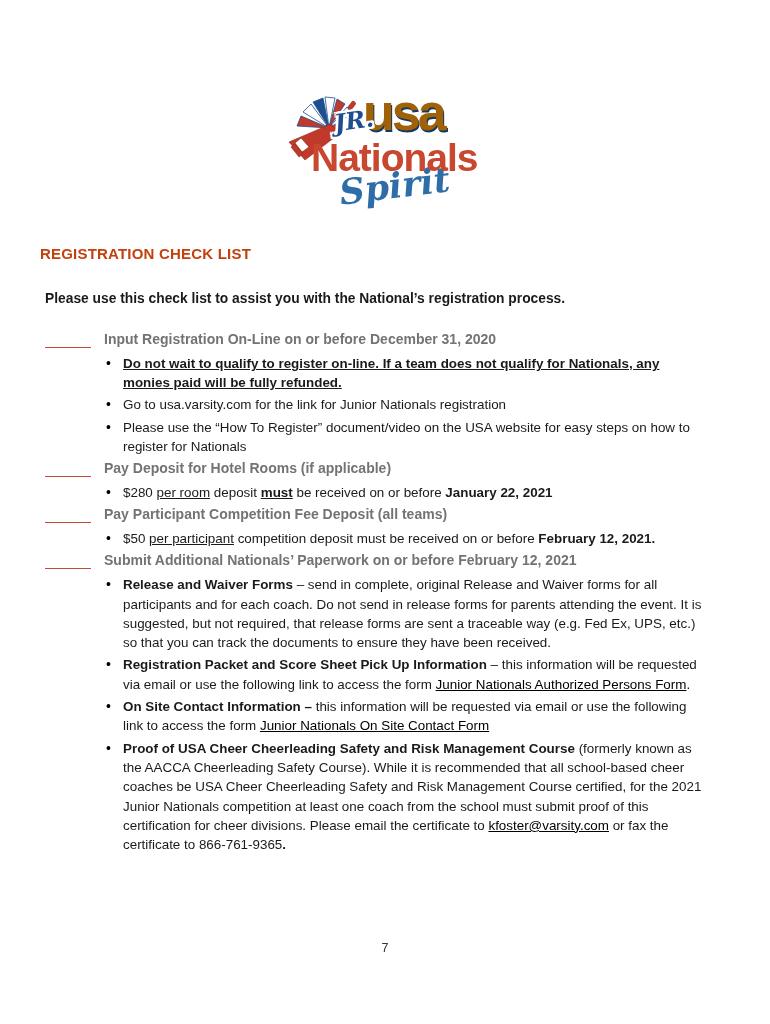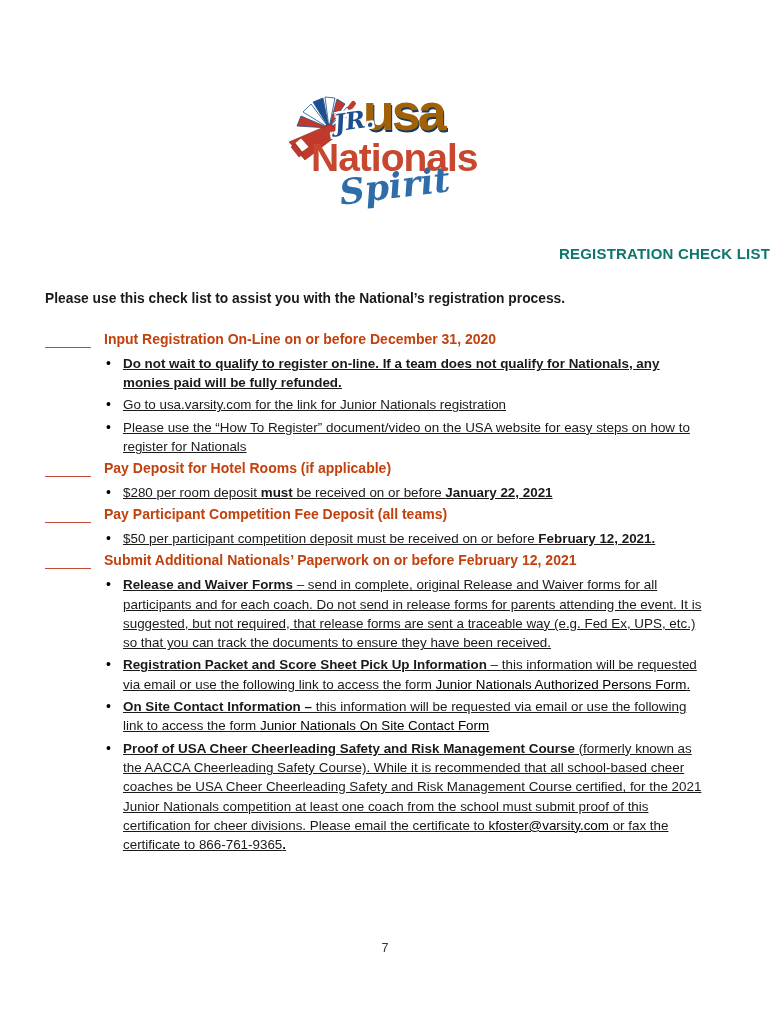--- a/index.html
+++ b/index.html
@@ -35,34 +35,34 @@
     z-index:2;
   }
   .spirit{
     position:absolute;left:52px;top:76px;
     font-family:"DejaVu Serif",serif;font-style:italic;font-weight:bold;
     font-size:35px;line-height:1;color:#2e6da8;transform:rotate(-7deg);
     z-index:1;
   }
   
   .doc-title{
-    margin-top:27px;text-align:right;
-    color:#0f766e;font-weight:bold;font-size:15px;letter-spacing:.2px;padding-left:40px;
+    margin-top:27px;text-align:left;
+    color:#c2410c;font-weight:bold;font-size:15px;letter-spacing:.2px;padding-left:40px;
   }
   .content{padding:0 62px 0 45px;}
   .intro{margin-top:29px;font-weight:bold;font-size:13.8px;}
   .sections{margin-top:25px;}
   .section + .section{margin-top:4px;}
   .heading-row{display:flex;align-items:flex-end;}
   .blank-line{
     width:46px;height:13px;flex:none;margin-right:13px;
     border-bottom:1.6px solid #c24b38;
   }
-  .sec-heading{color:#c2410c;font-weight:bold;font-size:14px;line-height:1.2;}
-  ul.bullets{list-style:none;margin:6px 0 0 0;padding:0 0 0 78px;text-decoration:underline;}
+  .sec-heading{color:#737373;font-weight:bold;font-size:14px;line-height:1.2;}
+  ul.bullets{list-style:none;margin:6px 0 0 0;padding:0 0 0 78px;}
   ul.bullets li{
     position:relative;max-width:600px;
     font-size:13.4px;line-height:1.44;margin-bottom:3px;
   }
   ul.bullets li::before{
     content:"\2022";position:absolute;left:-17px;top:-1px;font-size:14px;color:#000;
   }
   .seg-b{font-weight:bold;}
   .seg-u{text-decoration:underline;}
   a.link{color:#000000;text-decoration:underline;cursor:pointer;}

